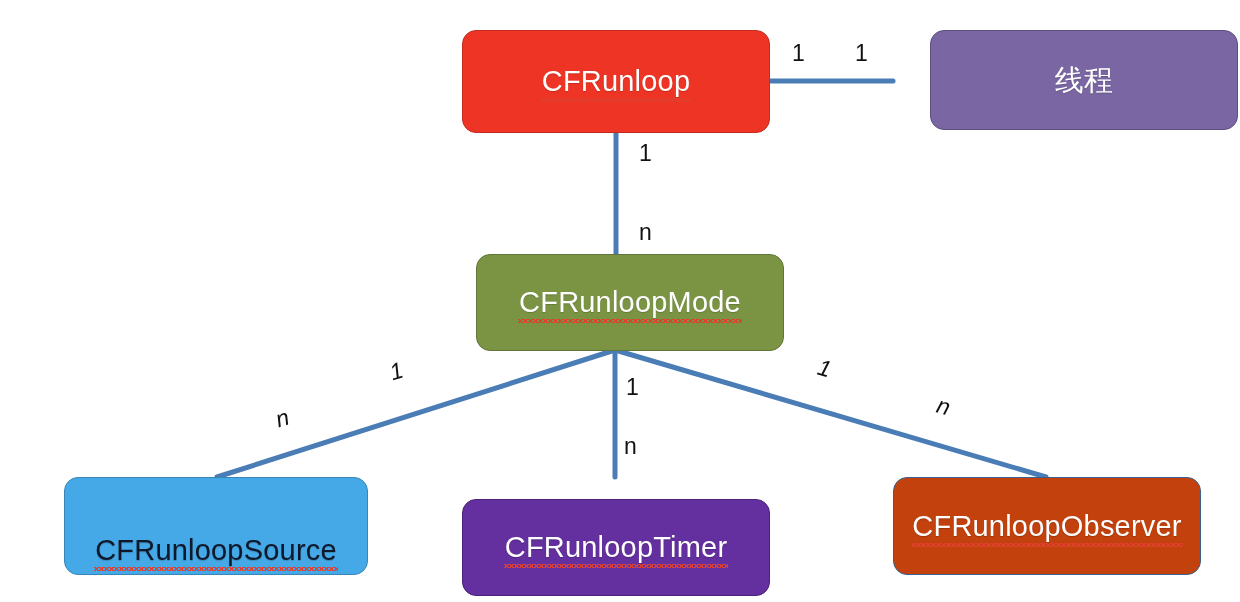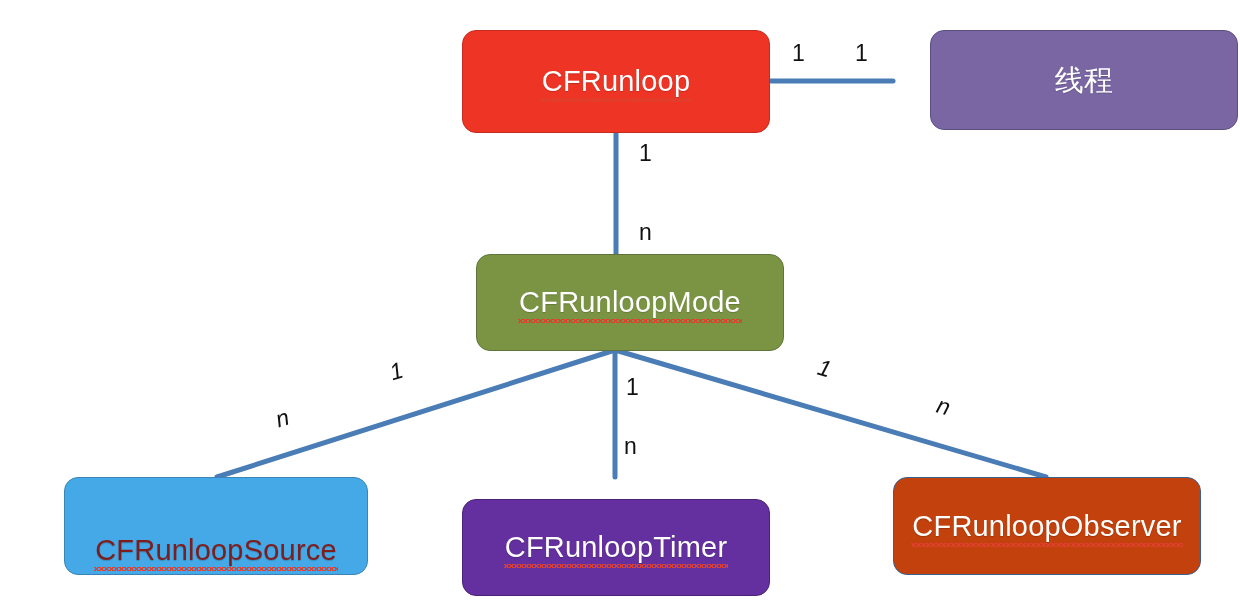--- a/index.html
+++ b/index.html
@@ -96,21 +96,21 @@
 
   <div class="node thread" style="left: 893px; top: 30px; width: 308px; height: 100px; background: rgb(122, 102, 163);">
     <span class="node-label" style="color: rgb(255, 255, 255);">线程</span>
   </div>
 
   <div class="node mode spell" style="left: 462px; top: 254px; width: 308px; height: 97px; background: rgb(123, 148, 68); margin-left: 14px;">
     <span class="node-label" style="color: rgb(255, 255, 255);">CFRunloopMode</span>
   </div>
 
   <div class="node source spell" style="left: 64px; top: 477px; width: 304px; height: 98px; background: rgb(68, 169, 230);">
-    <span class="node-label" style="color: #7f1d1d; margin-top: 48px;">CFRunloopSource</span>
+    <span class="node-label" style="color: #0f172a; margin-top: 48px;">CFRunloopSource</span>
   </div>
 
   <div class="node timer spell" style="left: 462px; top: 499px; width: 308px; height: 97px; background: rgb(100, 47, 158);">
     <span class="node-label" style="color: rgb(255, 255, 255);">CFRunloopTimer</span>
   </div>
 
   <div class="node observer spell" style="left: 893px; top: 477px; width: 308px; height: 98px; background: #c2410c;">
     <span class="node-label" style="color: rgb(255, 255, 255);">CFRunloopObserver</span>
   </div>
 

